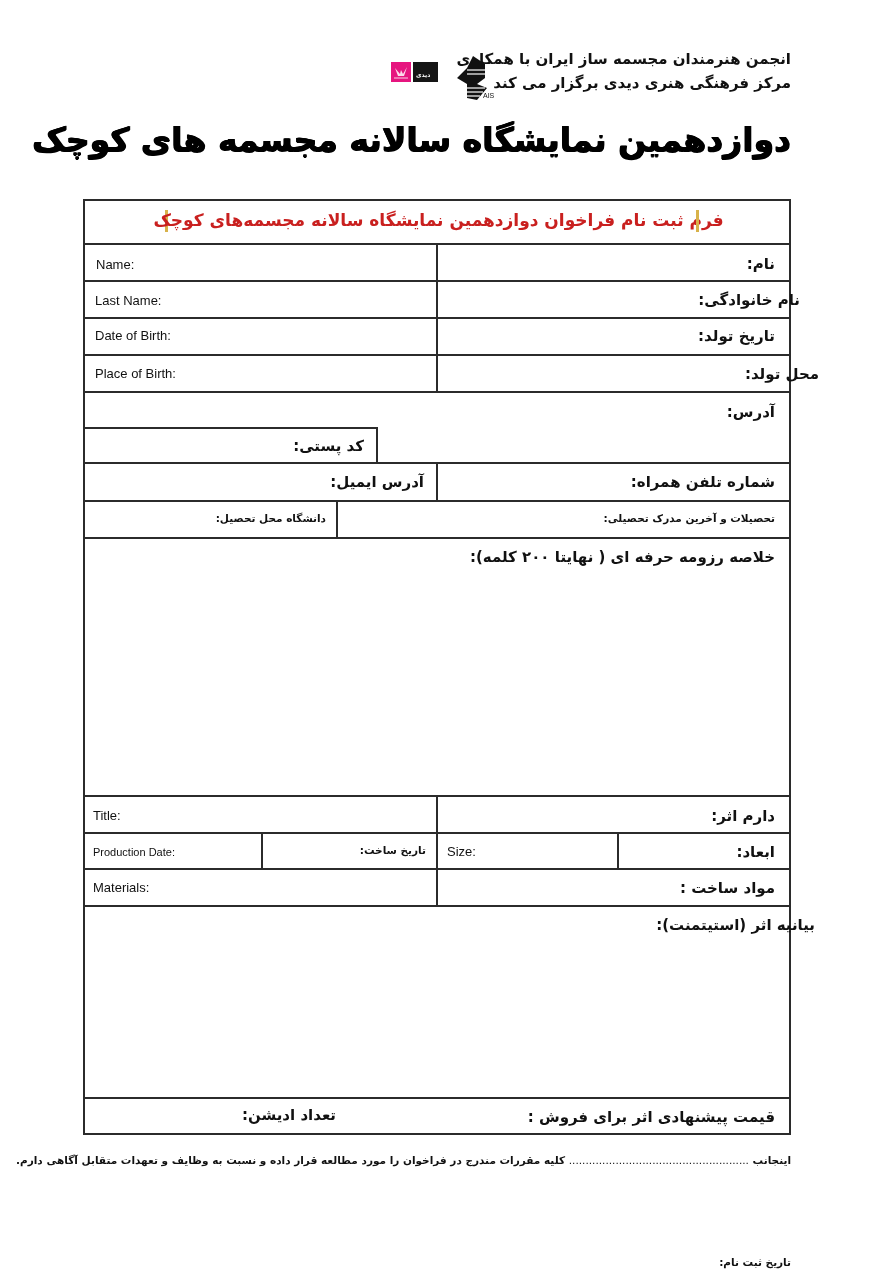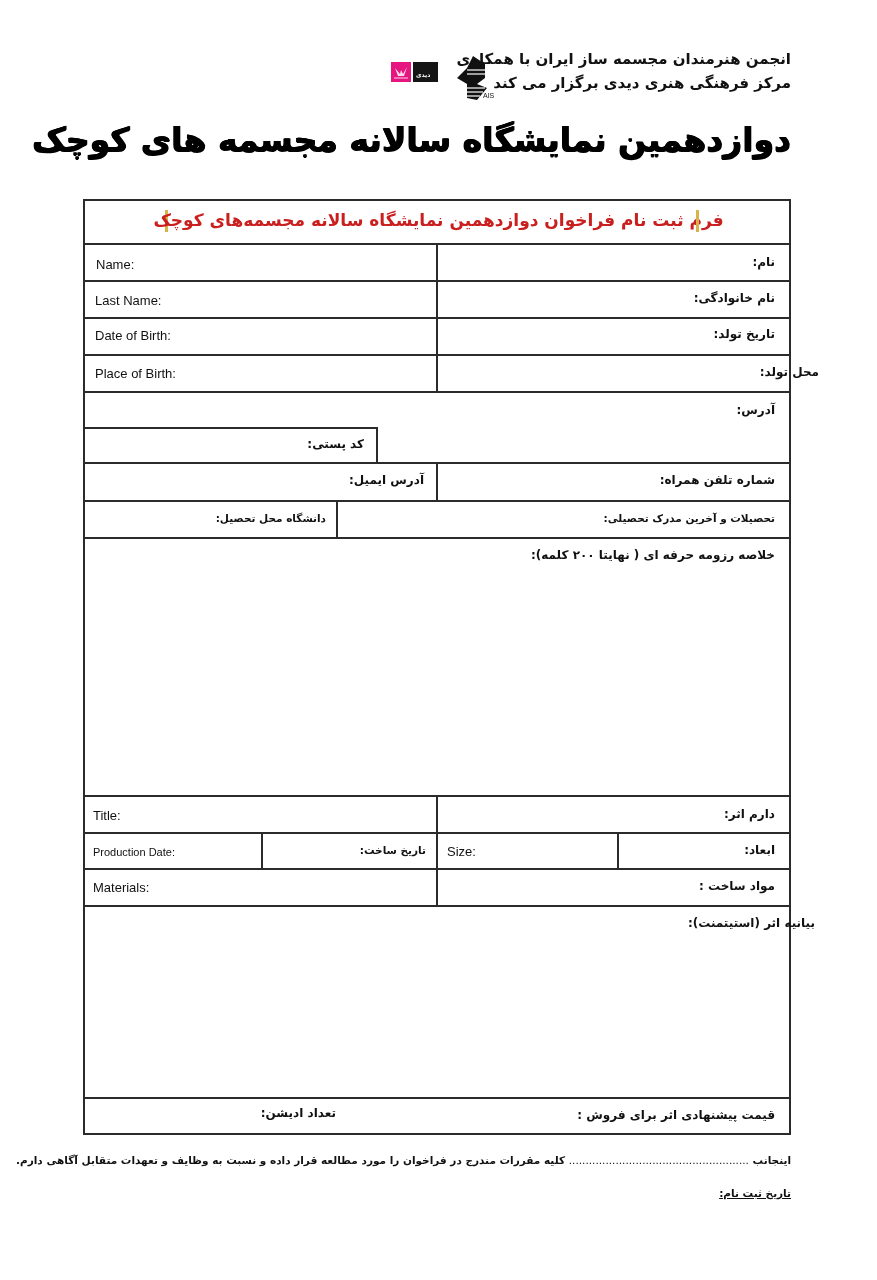--- a/index.html
+++ b/index.html
@@ -15,21 +15,21 @@
   .main-title { font-size: 33px; font-weight: 900; letter-spacing: -1.5px; text-shadow: 0.6px 0 0 #000, -0.6px 0 0 #000, 0 0.6px 0 #000; color: #000; }
 
   
   .line { position: absolute; background: #2b2b2b; }
   .h { height: 2px; }
   .v { width: 2px; }
 
   .form-title { color: #c9201f; font-size: 17px; font-weight: bold; }
   .bar-accent { background: #d8b24a; width: 3px; height: 22px; }
 
-  .label-fa { font-size: 12px; }
+  .label-fa { font-size: 15px; }
   .label-en { font-size: 13px; }
   .label-en-sm { font-size: 11px; }
   .label-fa-sm { font-size: 10.5px; }
 
   .fill-area { position: absolute; }
   .footnote { font-size: 10.5px; }
 </style>
 </head>
 <body>
 
@@ -97,21 +97,21 @@
 <div class="fill-area" style="left:85px; top:245px; width:351px; height:35px;">
   <span class="abs en label-en" style="left:11px; top:12px;">Name:</span>
 </div>
 <div class="fill-area" style="left:438px; top:245px; width:351px; height:35px;">
   <span class="abs fa label-fa" style="right:14px; top:10px;">نام:</span>
 </div>
 
 <div class="fill-area" style="left:85px; top:282px; width:351px; height:35px;">
   <span class="abs en label-en" style="left:10px; top:11px;">Last Name:</span>
 </div>
-<div class="fill-area" style="left:438px; top:282px; width:351px; height:35px;">
+<div class="fill-area" style="left:438px; top:282px; width:351px; height:35px;padding-left:25px;">
   <span class="abs fa label-fa" style="right:14px; top:9px;">نام خانوادگی:</span>
 </div>
 
 <div class="fill-area" style="left:85px; top:319px; width:351px; height:35px;">
   <span class="abs en label-en" style="left:10px; top:9px;">Date of Birth:</span>
 </div>
 <div class="fill-area" style="left:438px; top:319px; width:351px; height:35px;">
   <span class="abs fa label-fa" style="right:14px; top:8px;">تاریخ تولد:</span>
 </div>
 
@@ -183,13 +183,13 @@
 </div>
 <div class="fill-area" style="left:85px; top:1099px; width:291px; height:34px;">
   <span class="abs fa label-fa" style="right:40px; top:7px;">تعداد ادیشن:</span>
 </div>
 
 <div class="abs fa footnote" style="right:86px; top:1154px;">
   <span>اینجانب</span>
   <span style="font-weight:normal; letter-spacing:-0.5px;">......................................................</span>
   <span>کلیه مقررات مندرج در فراخوان را مورد مطالعه قرار داده و نسبت به وظایف و تعهدات متقابل آگاهی دارم.</span>
 </div>
-<div class="abs fa footnote" style="right:86px; top:1187px;text-decoration:underline;">تاریخ ثبت نام:</div>
+<div class="abs fa footnote" style="right:86px; top:1256px;">تاریخ ثبت نام:</div>
 
 </body></html>

